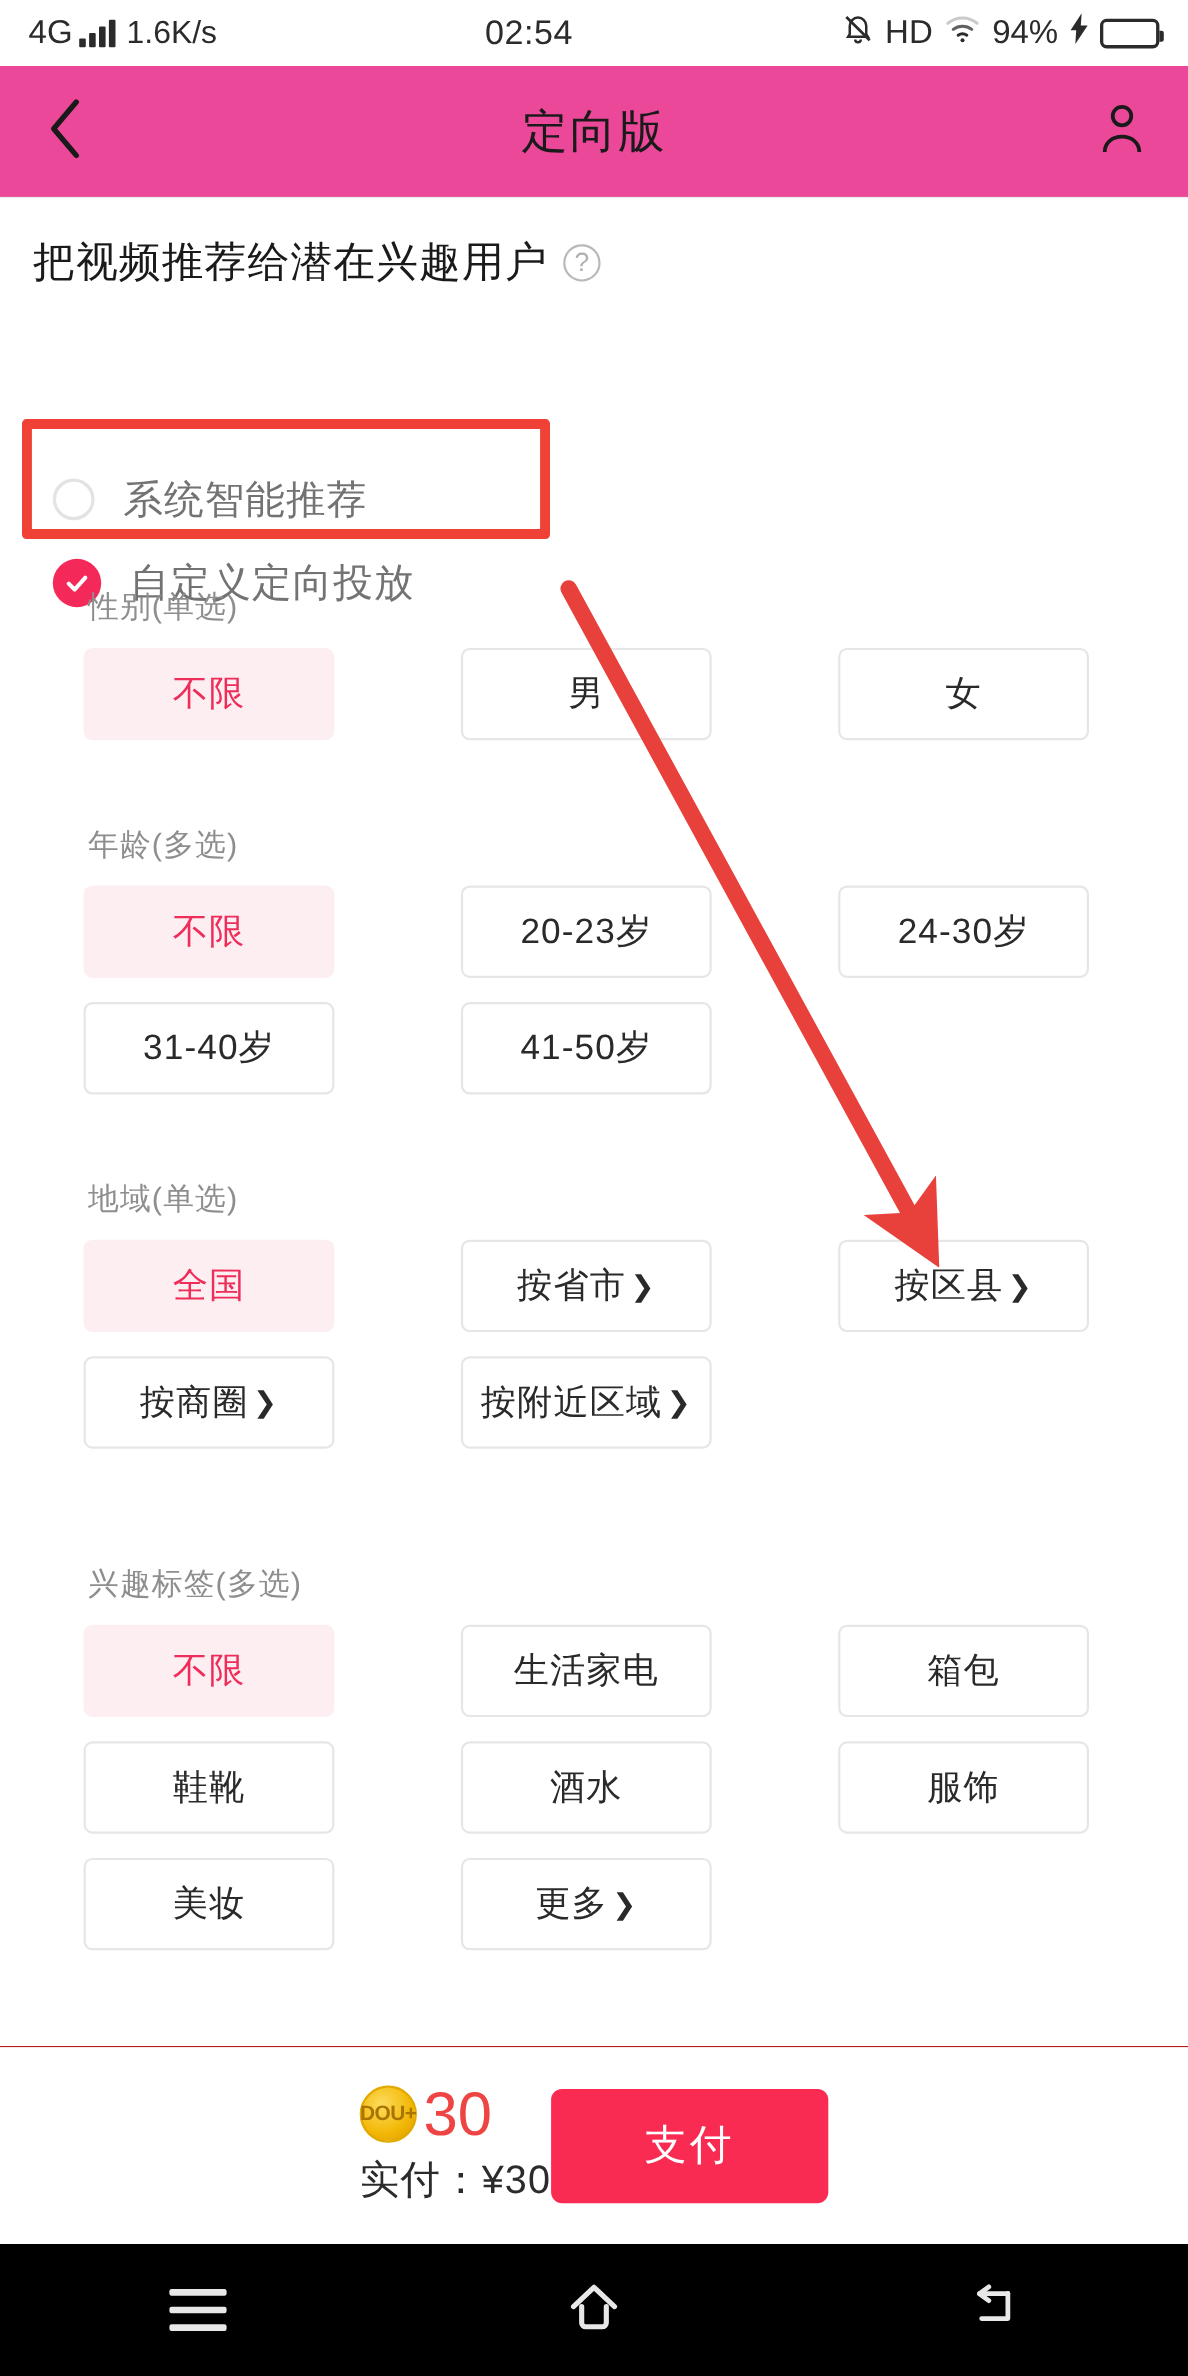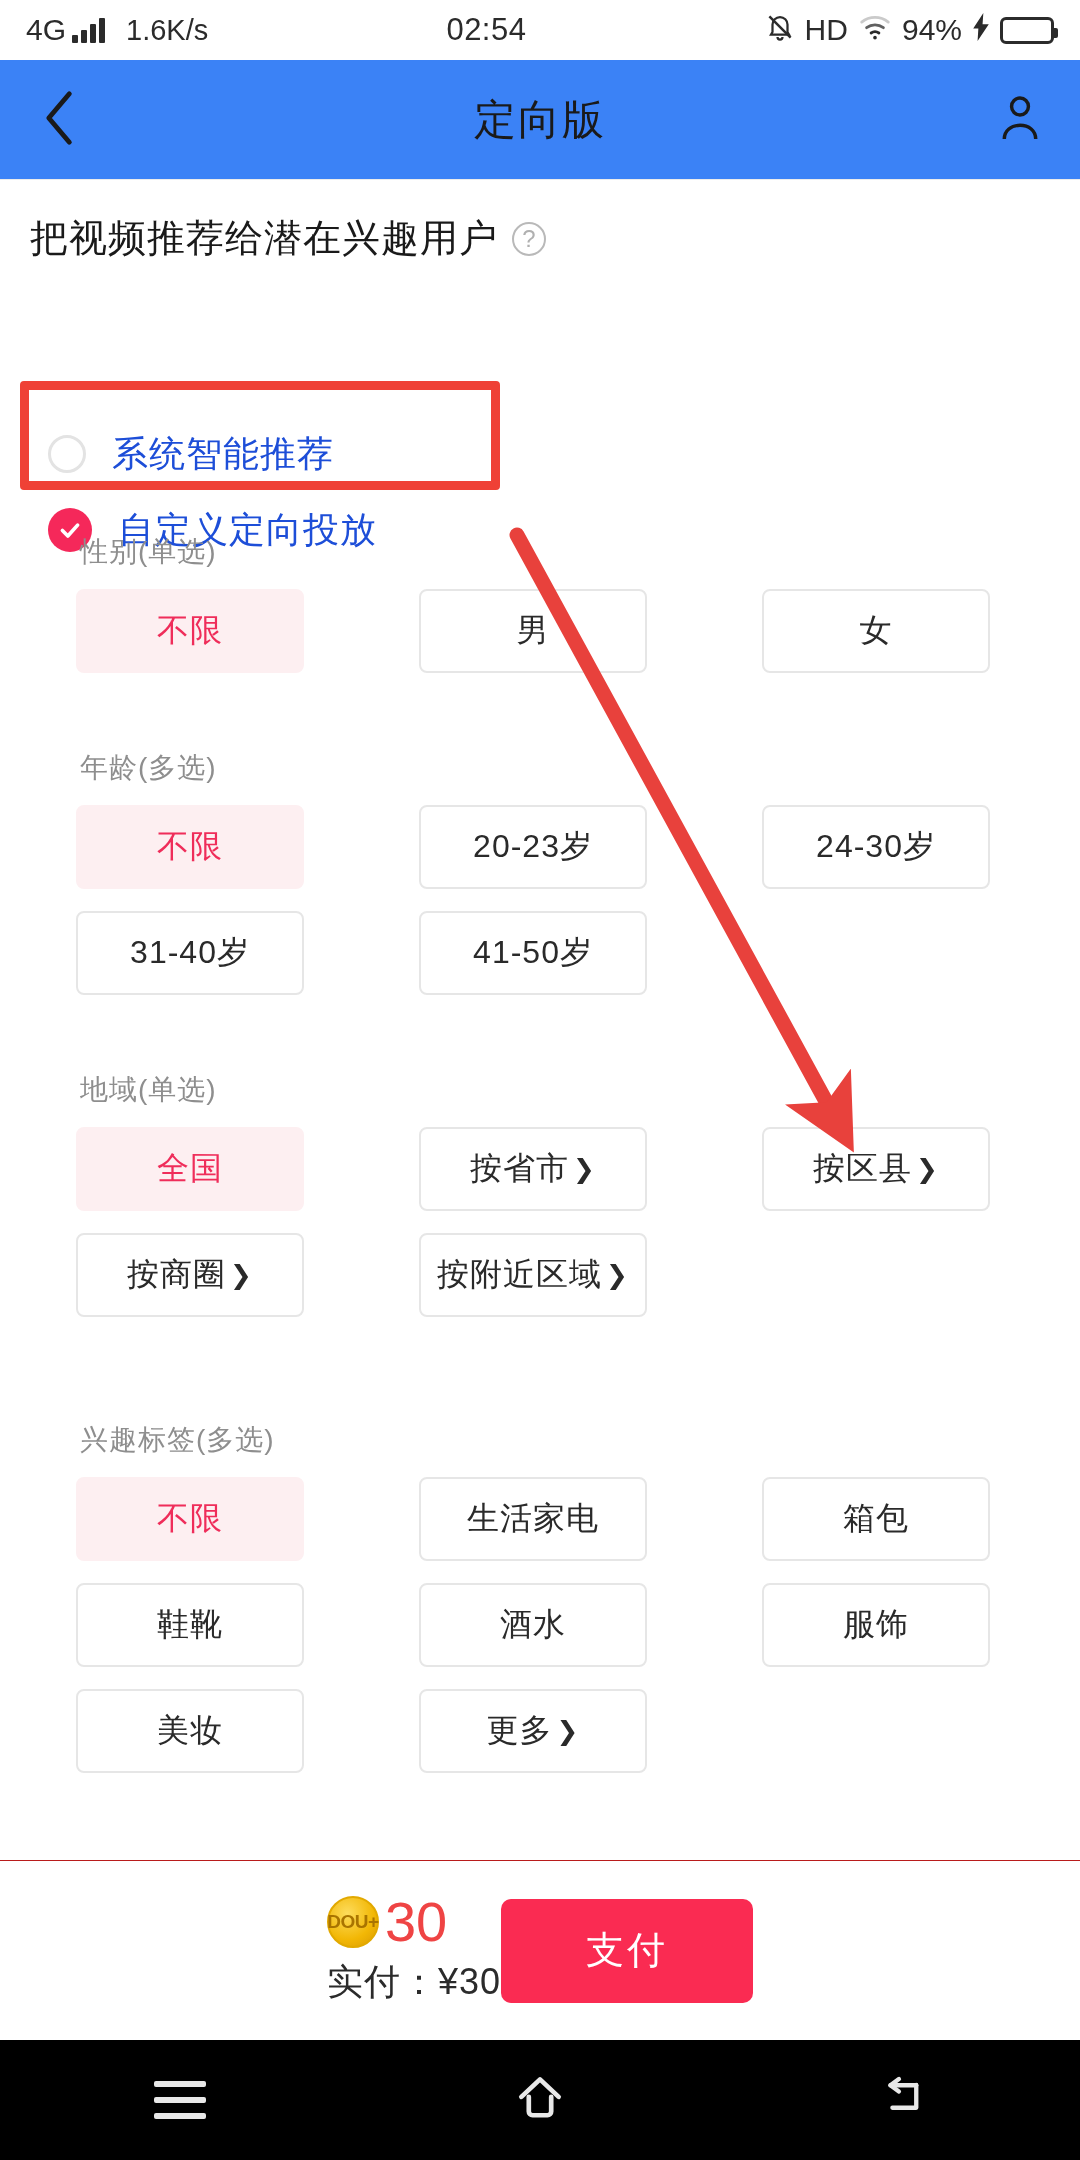--- a/index.html
+++ b/index.html
@@ -49,21 +49,21 @@
     align-items: center;
     gap: 10px;
     flex: 0 0 auto;
   }
   .sig-bars { display: flex; align-items: flex-end; gap: 3px; height: 26px; }
   .sig-bars i { display:block; width: 6px; background: #2b2b2b; border-radius: 1px; }
   .sig-bars i:nth-child(1){ height: 8px; }
   .sig-bars i:nth-child(2){ height: 13px; }
   .sig-bars i:nth-child(3){ height: 19px; }
   .sig-bars i:nth-child(4){ height: 25px; }
-  .net-speed { font-size: 29px; margin-left: 15px; }
+  .net-speed { font-size: 29px; margin-left: 4px; }
   .battery-shell {
     width: 54px; height: 27px;
     border: 3px solid #2b2b2b;
     border-radius: 6px;
     position: relative;
     padding: 2px;
   }
   .battery-shell::after{
     content:"";
     position:absolute;
@@ -75,21 +75,21 @@
   .battery-fill { height:100%; background:#2b2b2b; border-radius:2px; }
 
   
   #title-bar {
     position: absolute;
     top: 60px; left: 0;
     width: 1080px;
     height: 120px;
     display: flex;
     align-items: center;
-    background: #3b82f6;
+    background: #ec4899;
     border-bottom: 1px solid #ececec;
   }
   #back-button {
     width: 120px; height: 120px;
     display: flex; align-items: center; justify-content: center;
   }
   #page-title {
     flex: 1;
     text-align: center;
     font-size: 42px;
@@ -148,21 +148,21 @@
   }
   .radio-on {
     width: 44px; height: 44px;
     border-radius: 50%;
     background: #f5285a;
     display: flex; align-items: center; justify-content: center;
     flex: 0 0 auto;
   }
   .radio-label {
     font-size: 36px;
-    color: #1d4ed8;
+    color: #737373;
     letter-spacing: 1px;
     text-align: right;
   }
 
   #radio-unselected { position: absolute; top: 236px; left: 0; width: 600px; }
   #radio-selected   { position: absolute; top: 312px; left: 0; width: 600px; }
 
   
   #annotation-box {
     position: absolute;

